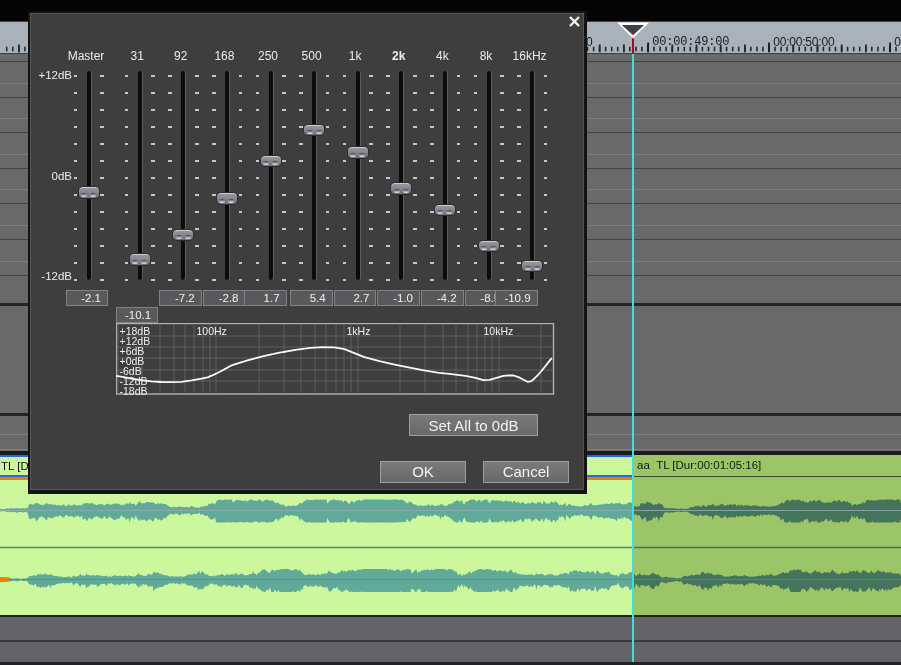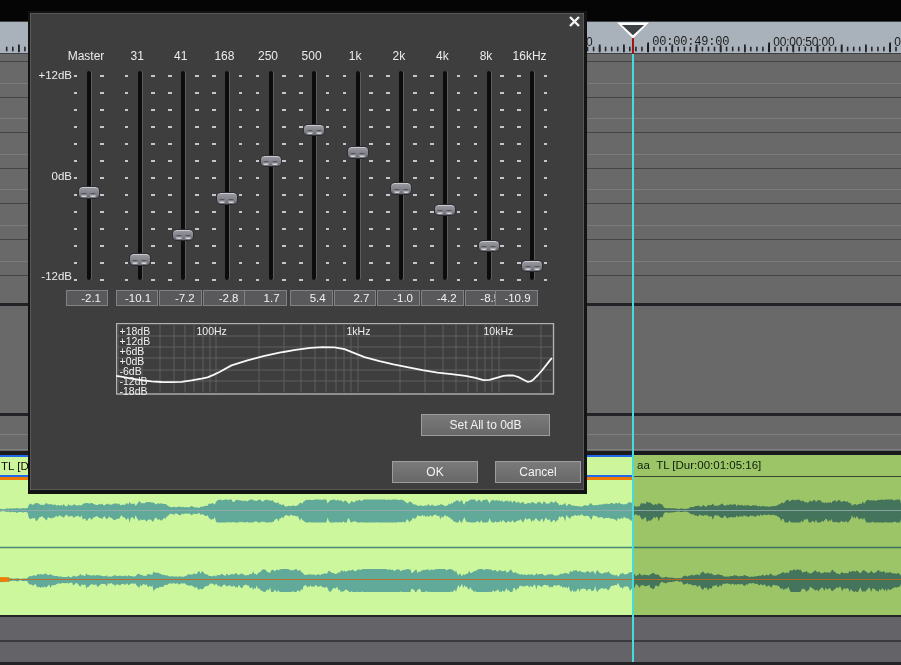--- a/index.html
+++ b/index.html
@@ -41,21 +41,21 @@
   background:linear-gradient(#9c9ca4 0%,#87878f 45%,#6f6f77 100%);
   border:1px solid #2c2c31; box-shadow:inset 0 1px 0 #c9c9cf; }
 .thumb i { position:absolute; top:5.5px; width:6px; height:4px; border-radius:2px;
   background:linear-gradient(#3c3c44,#eeeef2); }
 .thumb .g1 { left:2.5px; }
 .thumb .g2 { right:2.5px; }
 .dbl { position:absolute; left:0; width:42px; text-align:right; font-size:11.5px; color:#ececec; line-height:13px; }
 .vbox { position:absolute; top:276.5px; height:16.5px; background:#59595c; border:1px solid #828286;
   font-size:11.5px; color:#f2f2f2; text-align:right; padding-right:6px; line-height:14px; }
 .btn { position:absolute; background:linear-gradient(#7a7a7a,#686868); border:1px solid #9d9da1;
-  color:#f3f3f3; font-size:12px; text-align:center;margin-left:12px; }
+  color:#f3f3f3; font-size:15px; text-align:center; }
 </style></head>
 <body>
 <div id="stage">
 
   <div class="abs" id="topbar"></div>
   <div class="abs" id="ruler">
     <svg width="901" height="33" style="position:absolute;left:0;top:-1.5px">
         <rect x="5.9" y="25.7" width="1.6" height="4.6" fill="#26262a"></rect>
         <rect x="12.0" y="25.7" width="1.6" height="4.6" fill="#26262a"></rect>
         <rect x="18.0" y="25.7" width="1.6" height="4.6" fill="#26262a"></rect>
@@ -394,21 +394,21 @@
 <div class="tick" style="left:94.8px;top:231.6px;"></div>
 <div class="tick" style="left:121.4px;top:231.6px;"></div>
 <div class="tick" style="left:94.8px;top:248.6px;"></div>
 <div class="tick" style="left:121.4px;top:248.6px;"></div>
 <div class="tick" style="left:94.8px;top:265.5px;"></div>
 <div class="tick" style="left:121.4px;top:265.5px;"></div>
 <div class="thumb" style="left:98.7px;top:240.1px;">
         <i class="g1"></i>
         <i class="g2"></i>
       </div>
-<div class="collab" style="left:120.8px;top:36px;width:60px;">41</div>
+<div class="collab" style="left:120.8px;top:36px;width:60px;">92</div>
 <div class="track" style="left:151.3px;top:57.5px;"></div>
 <div class="tick" style="left:138.4px;top:61.9px;"></div>
 <div class="tick" style="left:165.0px;top:61.9px;"></div>
 <div class="tick" style="left:138.4px;top:78.9px;"></div>
 <div class="tick" style="left:165.0px;top:78.9px;"></div>
 <div class="tick" style="left:138.4px;top:95.8px;"></div>
 <div class="tick" style="left:165.0px;top:95.8px;"></div>
 <div class="tick" style="left:138.4px;top:112.8px;"></div>
 <div class="tick" style="left:165.0px;top:112.8px;"></div>
 <div class="tick" style="left:138.4px;top:129.8px;"></div>
@@ -554,21 +554,21 @@
 <div class="tick" style="left:312.8px;top:231.6px;"></div>
 <div class="tick" style="left:339.4px;top:231.6px;"></div>
 <div class="tick" style="left:312.8px;top:248.6px;"></div>
 <div class="tick" style="left:339.4px;top:248.6px;"></div>
 <div class="tick" style="left:312.8px;top:265.5px;"></div>
 <div class="tick" style="left:339.4px;top:265.5px;"></div>
 <div class="thumb" style="left:316.7px;top:133.2px;">
         <i class="g1"></i>
         <i class="g2"></i>
       </div>
-<div class="collab" style="left:338.8px;top:36px;width:60px;">2k</div>
+<div class="collab" style="left:338.8px;top:36px;width:60px;font-weight:bold;">2k</div>
 <div class="track" style="left:369.3px;top:57.5px;"></div>
 <div class="tick" style="left:356.4px;top:61.9px;"></div>
 <div class="tick" style="left:383.0px;top:61.9px;"></div>
 <div class="tick" style="left:356.4px;top:78.9px;"></div>
 <div class="tick" style="left:383.0px;top:78.9px;"></div>
 <div class="tick" style="left:356.4px;top:95.8px;"></div>
 <div class="tick" style="left:383.0px;top:95.8px;"></div>
 <div class="tick" style="left:356.4px;top:112.8px;"></div>
 <div class="tick" style="left:383.0px;top:112.8px;"></div>
 <div class="tick" style="left:356.4px;top:129.8px;"></div>
@@ -683,21 +683,21 @@
 <div class="tick" style="left:513.8px;top:231.6px;"></div>
 <div class="tick" style="left:487.2px;top:248.6px;"></div>
 <div class="tick" style="left:513.8px;top:248.6px;"></div>
 <div class="tick" style="left:487.2px;top:265.5px;"></div>
 <div class="tick" style="left:513.8px;top:265.5px;"></div>
 <div class="thumb" style="left:491.1px;top:246.8px;">
         <i class="g1"></i>
         <i class="g2"></i>
       </div>
     <div class="vbox" style="left:35.5px;width:42.5px;">-2.1</div>
-<div class="vbox" style="left:85.6px;width:42.6px;">-10.1</div>
+<div class="vbox" style="left:85.6px;width:42.6px;margin-top:17px;">-10.1</div>
 <div class="vbox" style="left:129.2px;width:42.6px;">-7.2</div>
 <div class="vbox" style="left:172.9px;width:42.6px;">-2.8</div>
 <div class="vbox" style="left:214px;width:42.6px;">1.7</div>
 <div class="vbox" style="left:260.1px;width:42.6px;">5.4</div>
 <div class="vbox" style="left:303.8px;width:42.6px;">2.7</div>
 <div class="vbox" style="left:347.4px;width:42.6px;">-1.0</div>
 <div class="vbox" style="left:391.0px;width:42.6px;">-4.2</div>
 <div class="vbox" style="left:434.6px;width:42.6px;">-8.5</div>
 <div class="vbox" style="left:465px;width:42.6px;">-10.9</div>
 

